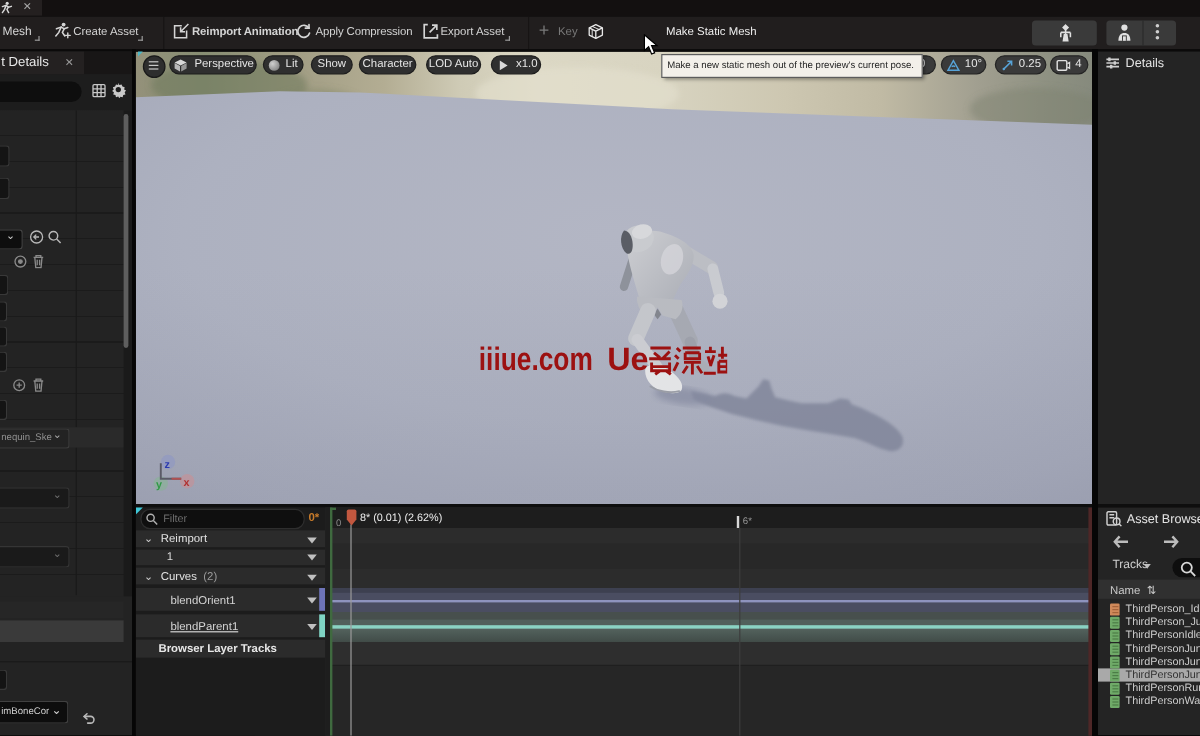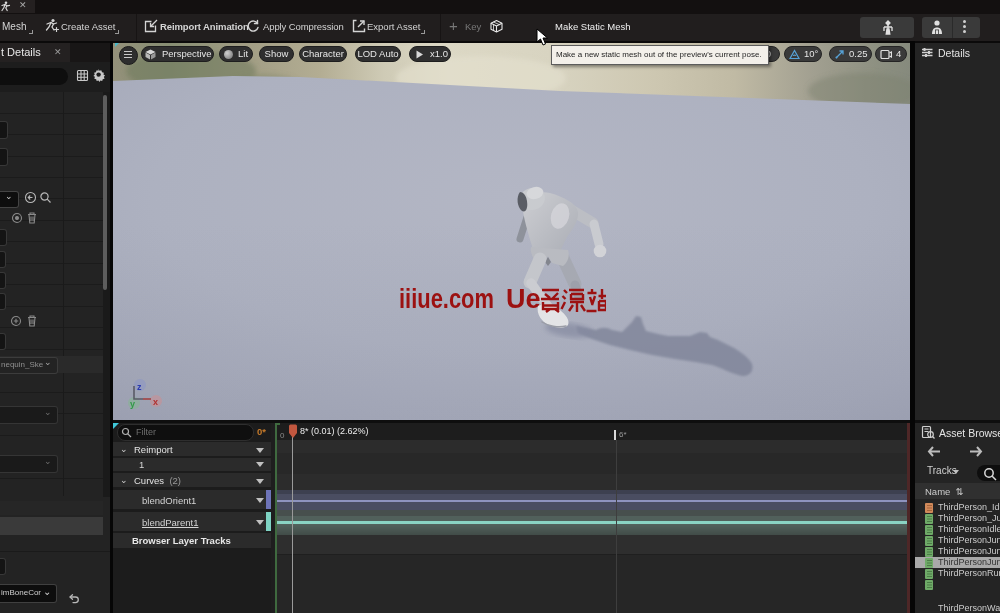--- a/index.html
+++ b/index.html
@@ -486,21 +486,21 @@
   <div class="abs txt" style="left:925px;top:486px;font-size:9.5px;color:#cccccc;">Name&nbsp;&nbsp;⇅</div>
 
   <div class="abs" style="left:915px;top:557px;width:85px;height:11px;background:#a9a9a9;"></div>
   <div class="abs txt" style="left:938px;top:502px;font-size:9px;color:#cccccc;">ThirdPerson_Idl</div>
   <div class="abs txt" style="left:938px;top:513px;font-size:9px;color:#cccccc;">ThirdPerson_Ju</div>
   <div class="abs txt" style="left:938px;top:524px;font-size:9px;color:#cccccc;">ThirdPersonIdle</div>
   <div class="abs txt" style="left:938px;top:535px;font-size:9px;color:#cccccc;">ThirdPersonJun</div>
   <div class="abs txt" style="left:938px;top:546px;font-size:9px;color:#cccccc;">ThirdPersonJun</div>
   <div class="abs txt" style="left:938px;top:557px;font-size:9px;color:#333333;">ThirdPersonJun</div>
   <div class="abs txt" style="left:938px;top:568px;font-size:9px;color:#cccccc;">ThirdPersonRur</div>
-  <div class="abs txt" style="left:938px;top:579px;font-size:9px;color:#cccccc;margin-top:24px;">ThirdPersonWa</div>
+  <div class="abs txt" style="left:938px;top:579px;font-size:9px;color:#cccccc;">ThirdPersonWa</div>
   <div class="abs" style="left:925px;top:502.5px;width:8px;height:10px;background:#d0895a;border-radius:1px;">
       <div style="position:absolute;left:1.5px;top:2px;width:5px;height:1px;background:#a5633a;box-shadow:0 2.5px 0 #a5633a,0 5px 0 #a5633a;"></div>
     </div>
   <div class="abs" style="left:925px;top:513.5px;width:8px;height:10px;background:#6faa68;border-radius:1px;">
       <div style="position:absolute;left:1.5px;top:2px;width:5px;height:1px;background:#4c7d47;box-shadow:0 2.5px 0 #4c7d47,0 5px 0 #4c7d47;"></div>
     </div>
   <div class="abs" style="left:925px;top:524.5px;width:8px;height:10px;background:#6faa68;border-radius:1px;">
       <div style="position:absolute;left:1.5px;top:2px;width:5px;height:1px;background:#4c7d47;box-shadow:0 2.5px 0 #4c7d47,0 5px 0 #4c7d47;"></div>
     </div>
   <div class="abs" style="left:925px;top:535.5px;width:8px;height:10px;background:#6faa68;border-radius:1px;">

